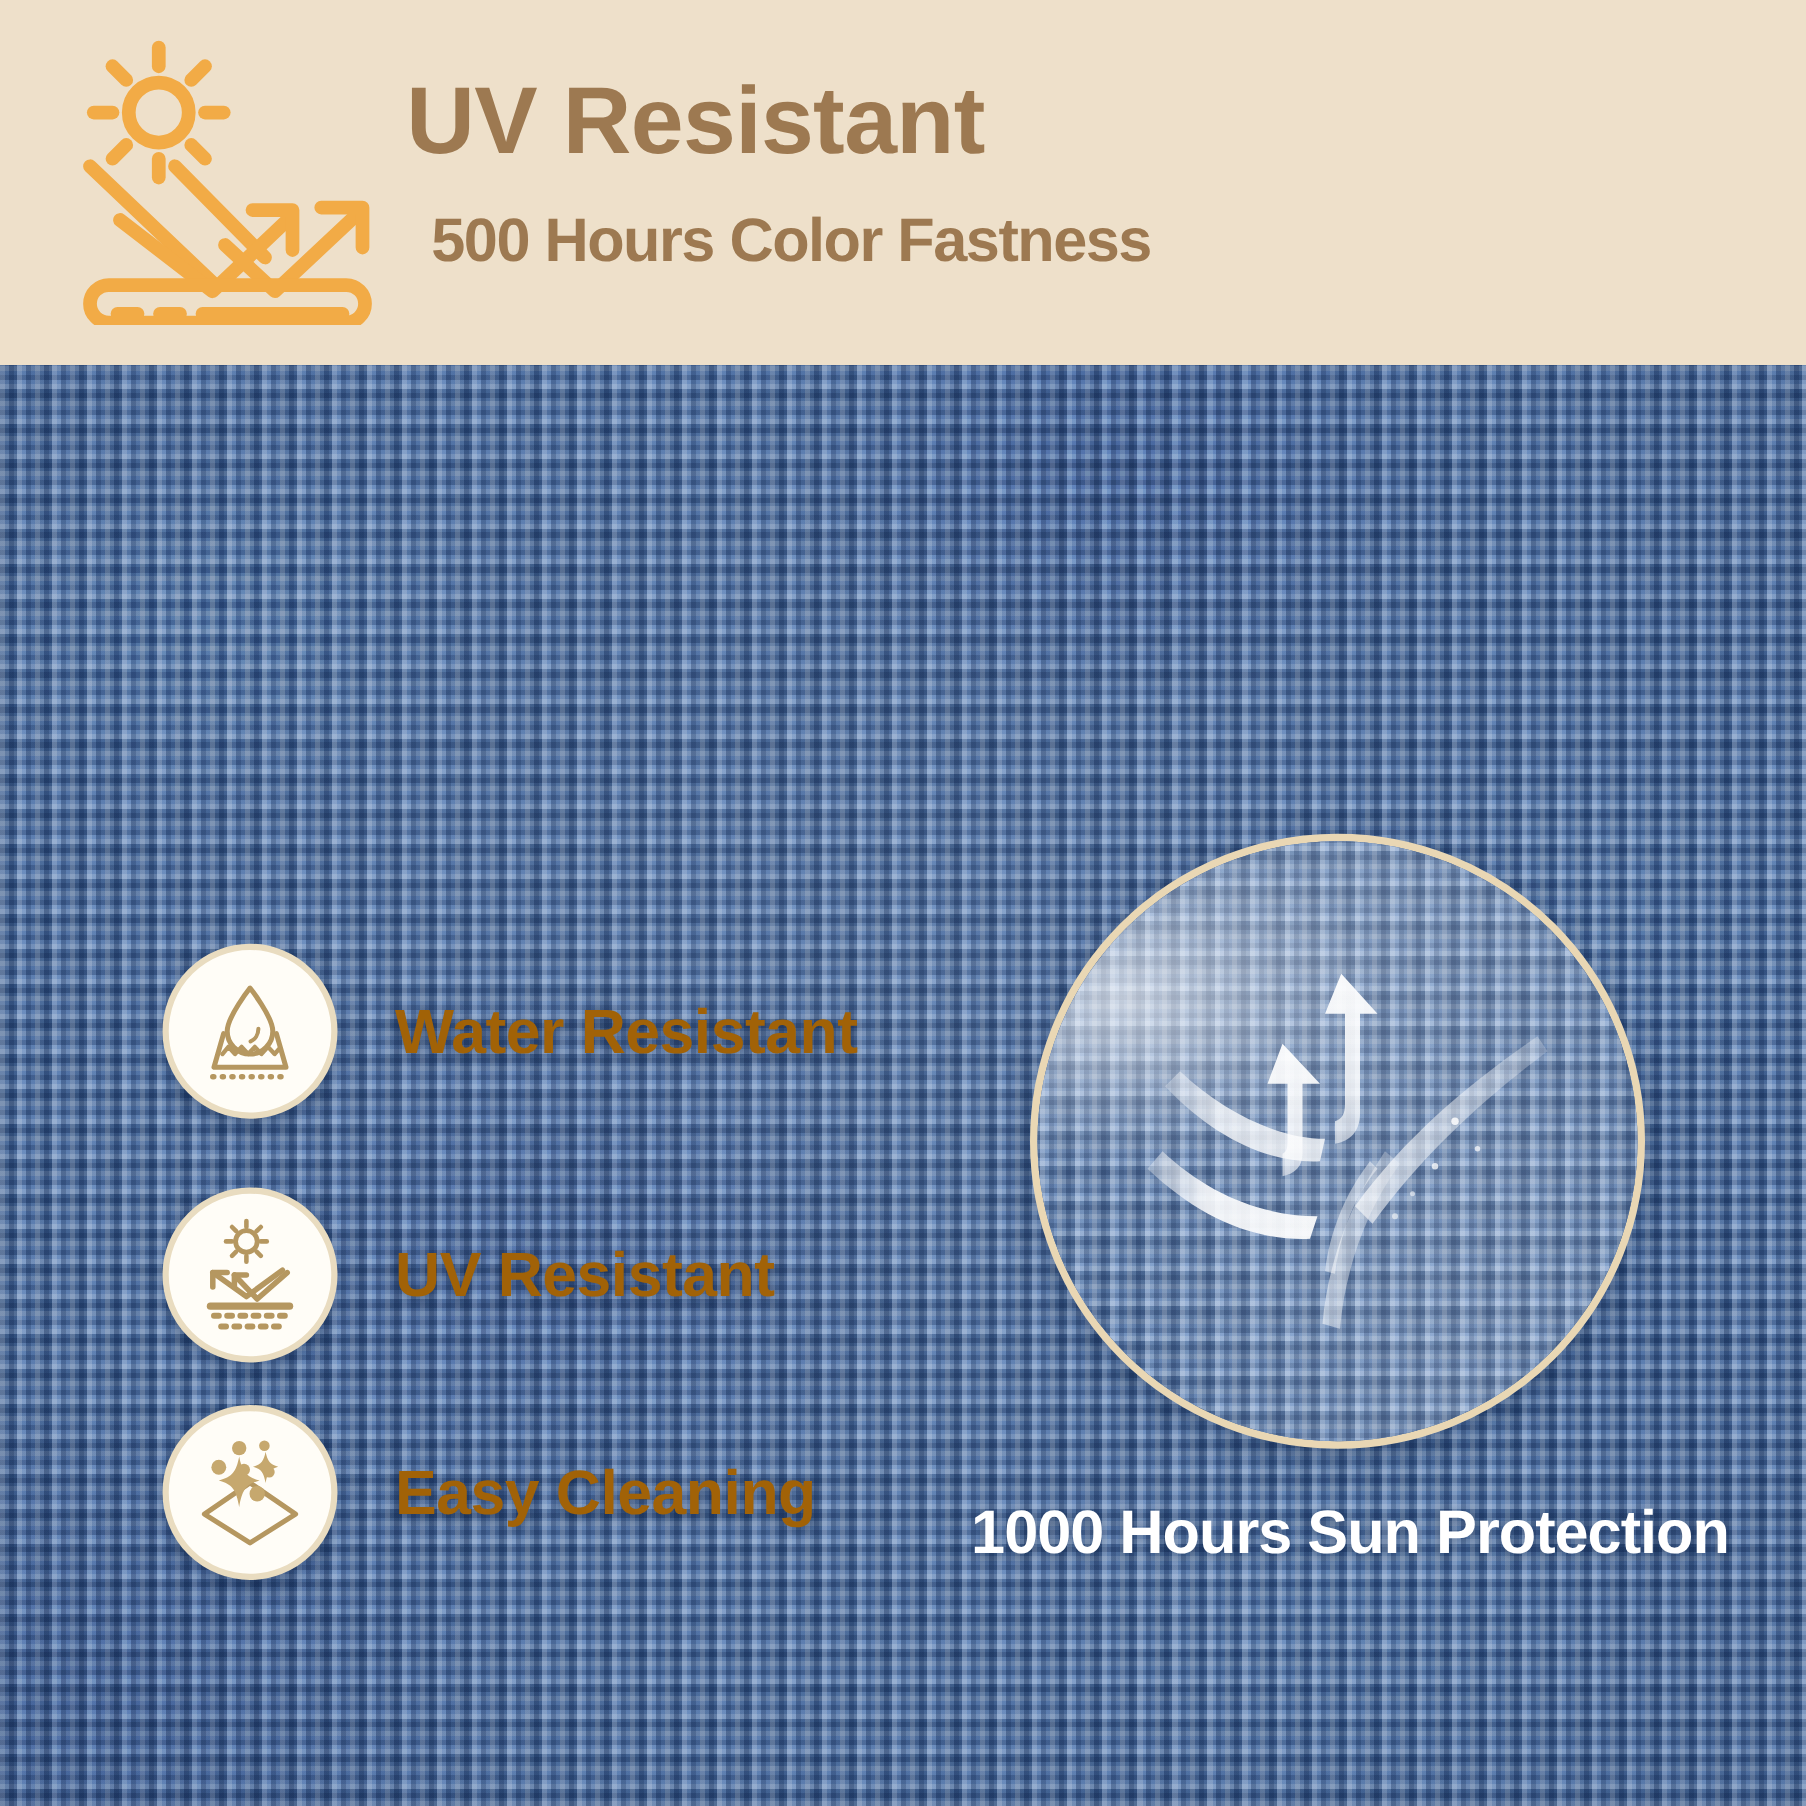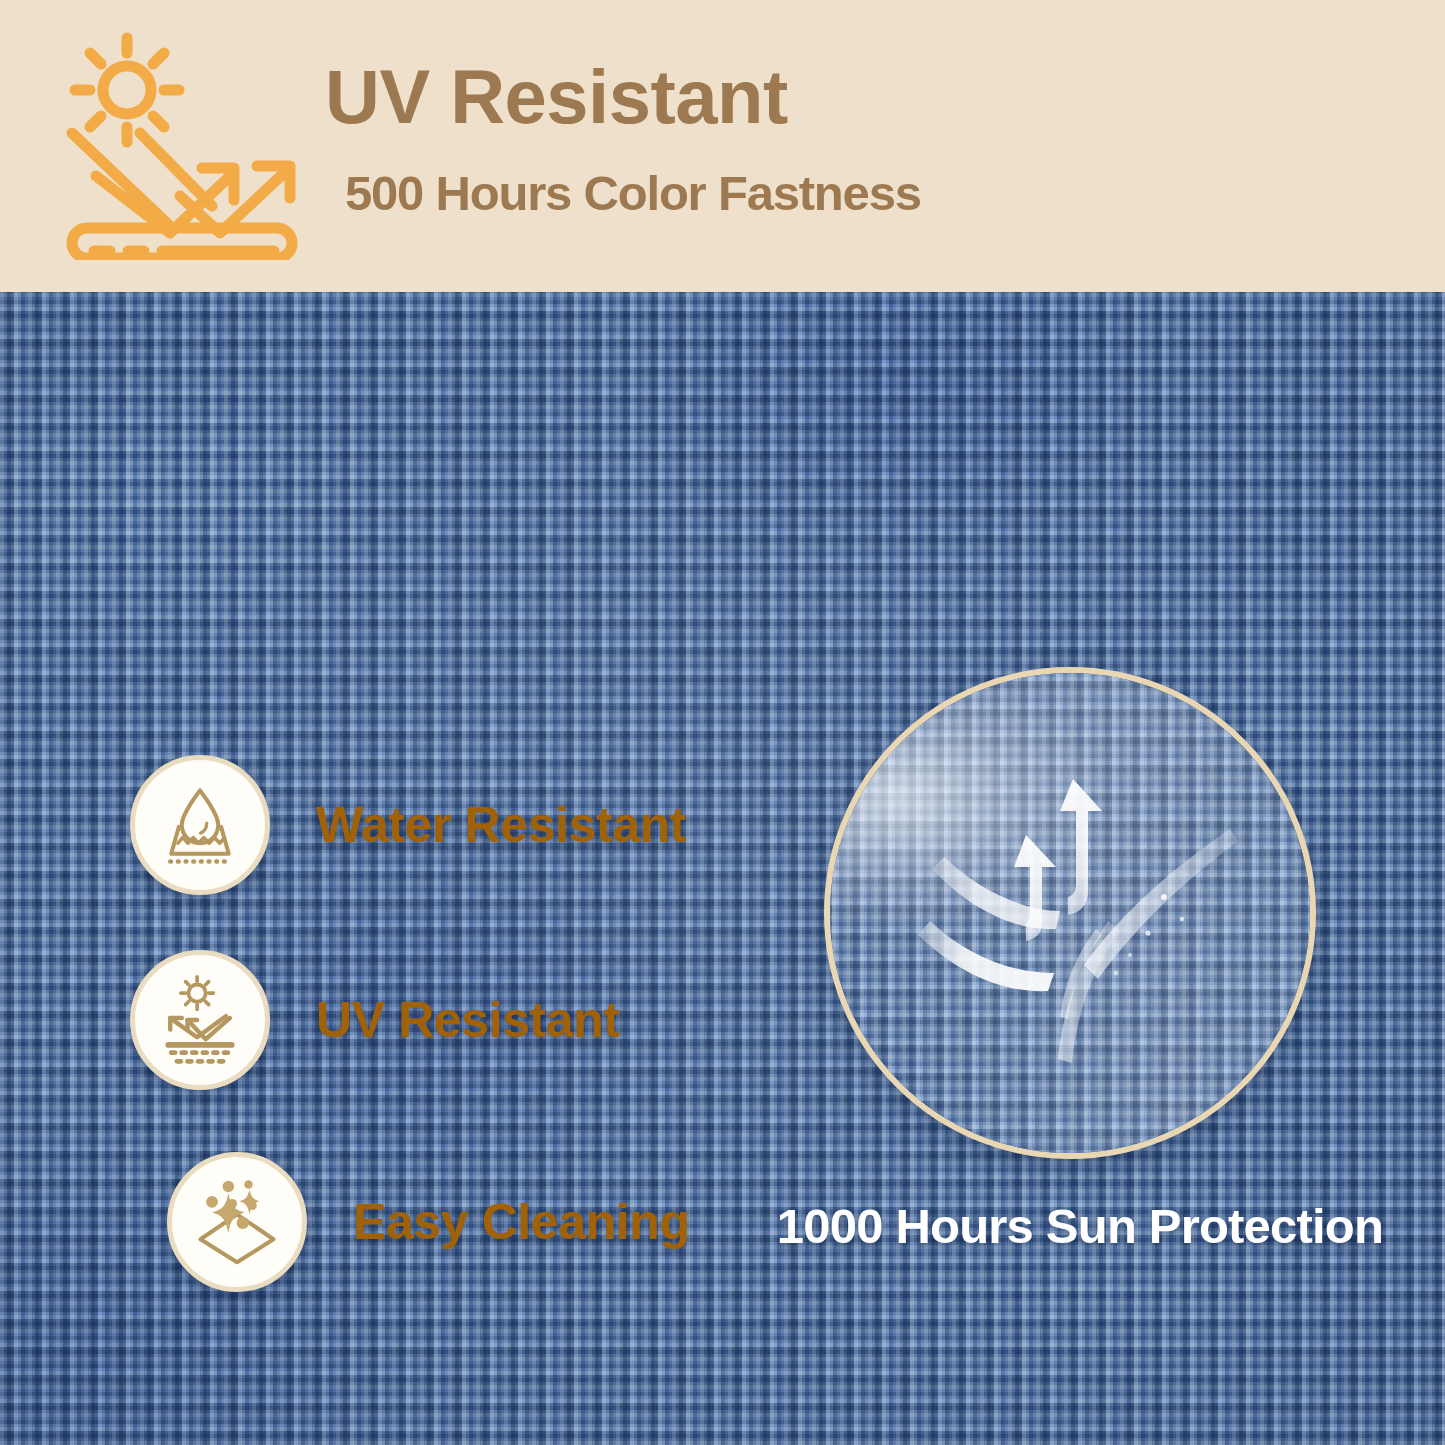--- a/index.html
+++ b/index.html
@@ -314,21 +314,21 @@
           <line x1="37" y1="93" x2="41" y2="93"></line>
           <line x1="48" y1="93" x2="52" y2="93"></line>
           <line x1="59" y1="93" x2="63" y2="93"></line>
           <line x1="70" y1="93" x2="74" y2="93"></line>
         </g>
       </svg>
     </div>
     <div class="feature-label">UV Resistant</div>
   </div>
 
-  <div class="feature-row" style="left:130px; top:1152px;margin-left:37px;">
+  <div class="feature-row" style="left:130px; top:1124px;">
     <div class="badge">
       <svg viewBox="0 0 100 100" width="96" height="96">
 
         <path d="M 50 42 L 88 68 L 50 92 L 12 68 Z" fill="none" stroke="#b59760" stroke-width="4.2" stroke-linejoin="round"></path>
 
         <path d="M 41 20 C 43.5 33 47 37 58 40 C 47 43 43.5 47.5 41 62 C 38.5 47.5 35 43 24 40 C 35 37 38.5 33 41 20 Z" fill="#c6a86e"></path>
 
         <path d="M 63 16 C 64.6 24 66.8 26.6 73.5 28.5 C 66.8 30.4 64.6 33.2 63 42 C 61.4 33.2 59.2 30.4 52.5 28.5 C 59.2 26.6 61.4 24 63 16 Z" fill="#c6a86e"></path>
 
         <circle cx="41" cy="13" r="6" fill="#c6a86e"></circle>

